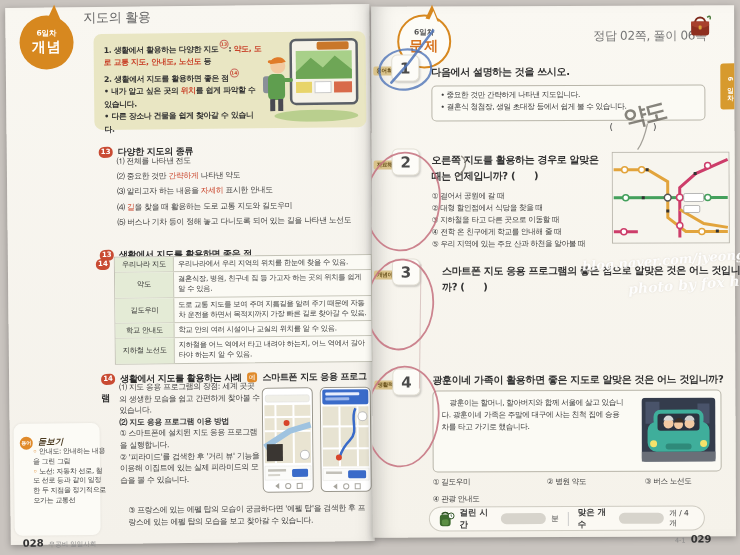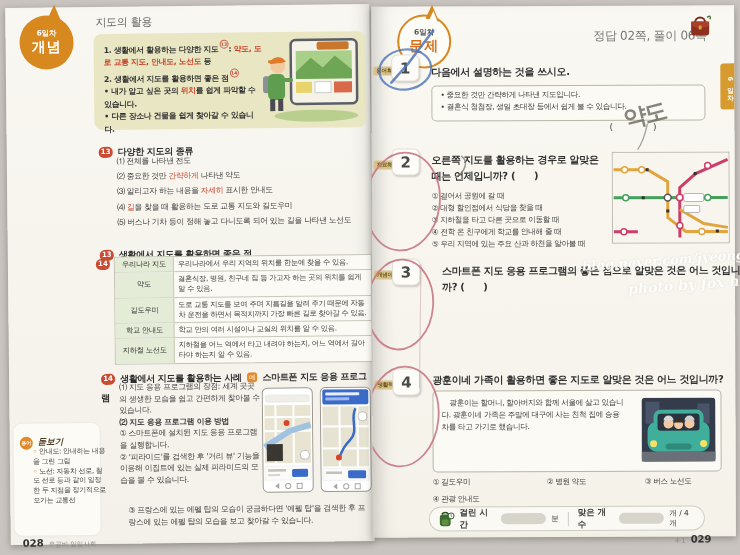--- a/index.html
+++ b/index.html
@@ -68,21 +68,21 @@
 </style>
 </head>
 <body>
 
 <div class="page page-left">
 
   <div class="abs drop drop-fill" style="left:14px;top:8px;">
     <span class="d1">6일차</span>
     <span class="d2">개념</span>
   </div>
-  <div class="abs" style="left:78px;top:8px;font-size:11px;color:#666;letter-spacing:-.3px;margin-left:12px;">지도의 활용</div>
+  <div class="abs" style="left:78px;top:2px;font-size:13px;color:#666;letter-spacing:-.3px;">지도의 활용</div>
 
   <div class="abs intro-box" style="left:88px;top:27px;width:272px;height:96px;">
     <div class="abs intro-t" style="left:10px;top:7px;width:158px;">
       <span><span>1. 생활에서 활용하는 다양한 지도</span><span class="sup">13</span><span>: </span><span class="red">약도, 도로 교통 지도, 안내도, 노선도</span><span> 등</span></span><br>
       <span><span>2. 생활에서 지도를 활용하면 좋은 점</span><span class="sup">14</span></span><br>
       <span><span>•</span> <span>내가 알고 싶은 곳의 </span><span class="red">위치</span><span>를 쉽게 파악할 수 있습니다.</span></span><br>
       <span><span>•</span> <span>다른 장소나 건물을 쉽게 찾아갈 수 있습니다.</span></span>
     </div>
     <svg class="abs" style="right:5px;top:6px;" width="100" height="84" viewBox="0 0 100 84">
       <ellipse cx="55" cy="78" rx="42" ry="6" fill="#b9cf8e"></ellipse>

